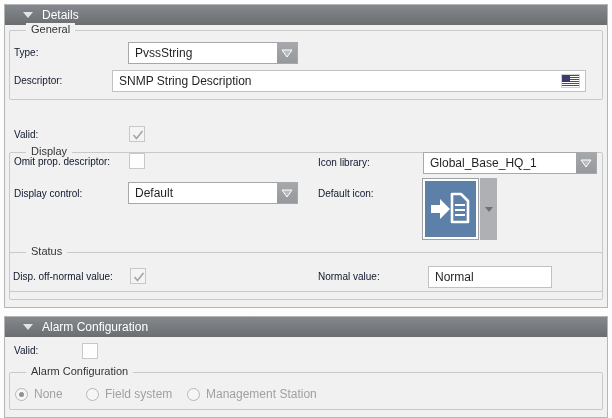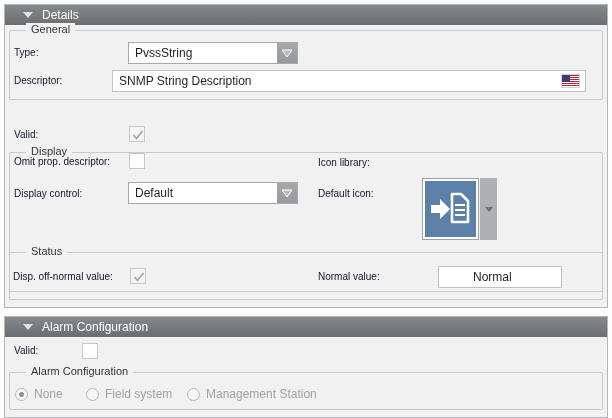--- a/index.html
+++ b/index.html
@@ -138,20 +138,28 @@
   <span class="checkbox dim checked" style="left:124px; top:121px;">
     <svg width="16" height="16">
         <polyline points="3.5,8 6.5,11.5 12.5,4" stroke="#a2a5a8" stroke-width="1.6" fill="none"></polyline>
       </svg>
   </span>
   <span class="label" style="left:9px; top:151px;">Omit prop. descriptor:</span>
   <span class="checkbox" style="left:124px; top:148px;">
     
   </span>
   <span class="label" style="left:313px; top:152px;">Icon library:</span>
+  <div class="field dropdown" style="left:418px; top:147px; width:174px;">
+    <span>Global_Base_HQ_1</span>
+    <span class="dd-btn">
+      <svg width="12" height="9">
+          <polygon points="1,1 11,1 6,8" fill="#b9bcbf" stroke="#ffffff" stroke-width="1"></polygon>
+        </svg>
+    </span>
+  </div>
   <span class="label" style="left:9px; top:183px;">Display control:</span>
   <div class="field dropdown" style="left:123px; top:177px; width:170px;">
     <span>Default</span>
     <span class="dd-btn">
       <svg width="12" height="9">
           <polygon points="1,1 11,1 6,8" fill="#b9bcbf" stroke="#ffffff" stroke-width="1"></polygon>
         </svg>
     </span>
   </div>
   <span class="label" style="left:313px; top:183px;">Default icon:</span>
@@ -173,21 +181,21 @@
   <div class="fieldset" style="left:4px; top:247px; width:594px; height:48px;">
     <span class="legend">Status</span>
   </div>
   <span class="label" style="left:8px; top:266px;">Disp. off-normal value:</span>
   <span class="checkbox dim checked" style="left:125px; top:263px;">
     <svg width="16" height="16">
         <polyline points="3.5,8 6.5,11.5 12.5,4" stroke="#a2a5a8" stroke-width="1.6" fill="none"></polyline>
       </svg>
   </span>
   <span class="label" style="left:313px; top:266px;">Normal value:</span>
-  <div class="input-wrap" style="left:433px; top:261px; width:124px;padding-left:28px;">
+  <div class="input-wrap" style="left:423px; top:261px; width:124px;">
     <input class="text-input" type="text" value="Normal" style="">
   </div>
 </section>
 
 <section class="panel" id="alarm-panel">
   <div class="panel-header">
     <span class="tri-down"></span>
     <span>Alarm Configuration</span>
   </div>
   <span class="label" style="left:9px; top:28px;">Valid:</span>

